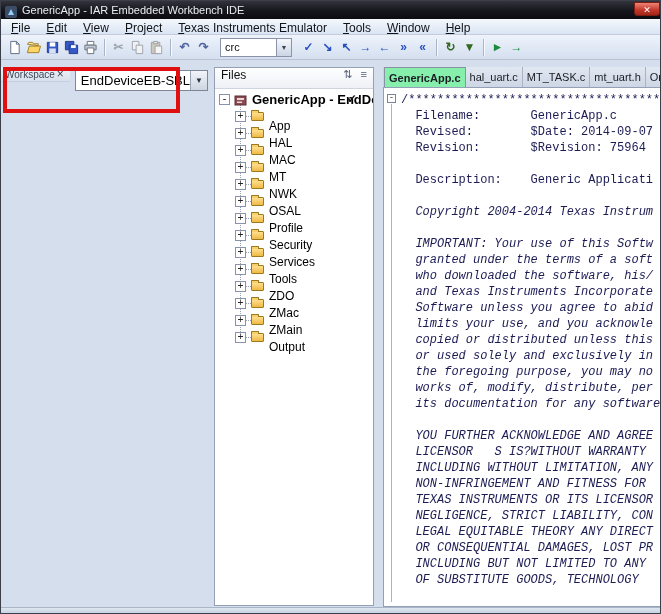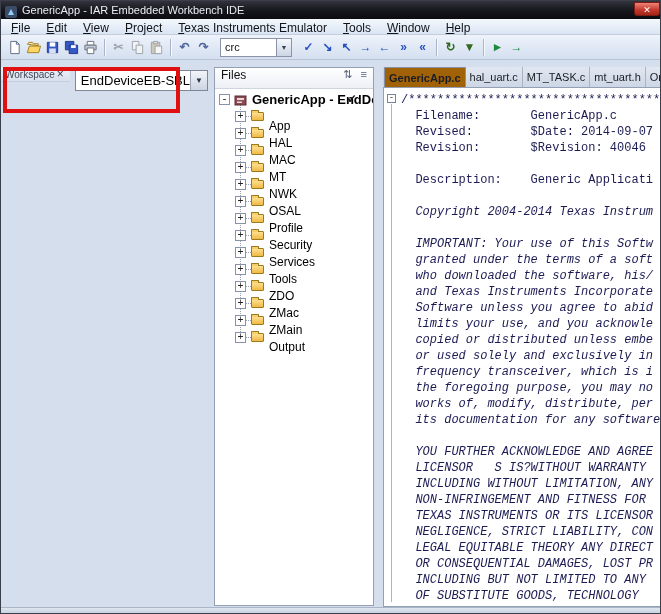--- a/index.html
+++ b/index.html
@@ -57,21 +57,21 @@
   .project-icon { position:absolute; left:19px; top:2px; width:13px; height:13px; }
   .project-label { position:absolute; left:37px; top:1px; font-size:13px; font-weight:bold; color:#000; white-space:nowrap; }
   .proj-check { position:absolute; right:16px; top:1px; font-size:12px; font-weight:bold; color:#111; }
   .folder-icon { position:absolute; left:36px; top:4px; width:13px; height:9px; background:linear-gradient(#ffdf8e,#efb945); border:1px solid #9c7b20; border-radius:0 1px 1px 1px; }
   .folder-icon::before { content:""; position:absolute; top:-3px; left:-1px; width:6px; height:2px; background:#f7cf6a; border:1px solid #9c7b20; border-bottom:none; border-radius:1px 1px 0 0; }
   .folder-label { position:absolute; left:54px; top:11px; font-size:12px; color:#000; white-space:nowrap; }
 
   
   .tabs-bar { height:20px; background:#c9d3e4; display:flex; overflow:hidden; padding-left:1px; }
   .tab { font-size:11px; line-height:20px; padding:0 4px; color:#1a1d24; border-right:1px solid #a9b3c4; background:linear-gradient(#e2e8f1,#cdd6e5); white-space:nowrap; }
-  .tab.active { background:#a16207; font-weight:bold; border:1px solid #8a93a5; border-bottom:none; }
+  .tab.active { background:#86efac; font-weight:bold; border:1px solid #8a93a5; border-bottom:none; }
   .code-wrap { flex:1; background:#fff; border:1px solid #93a0b5; border-right:none; position:relative; overflow:hidden; }
   .fold-box { position:absolute; left:3px; top:6px; width:9px; height:9px; background:#fff; border:1px solid #7a8496; font-family:"Liberation Mono",monospace; font-size:9px; line-height:7px; text-align:center; color:#333; z-index:2; }
   .fold-line { position:absolute; left:7px; top:16px; bottom:4px; border-left:1px solid #aab4c4; }
   .code-lines { position:absolute; left:17px; top:4px; right:0; bottom:0; overflow:hidden; }
   .code-line { height:16px; line-height:16px; font-family:"Liberation Mono",monospace; font-size:12px; color:#1c1c55; white-space:pre; }
   .code-line.it { font-style:italic; }
 
   
   .statusbar { position:absolute; left:0; right:0; bottom:0; height:6px; background:linear-gradient(#e0e7f1,#c7d3e4); border-top:1px solid #aab6c8; }
 
@@ -301,35 +301,34 @@
           <span class="tab">mt_uart.h</span>
           <span class="tab">On</span>
         </div>
       <div class="code-wrap">
         <span class="fold-box">-</span>
         <span class="fold-line"></span>
         <div class="code-lines">
             <div class="code-line">/************************************</div>
             <div class="code-line">  Filename:       GenericApp.c</div>
             <div class="code-line">  Revised:        $Date: 2014-09-07</div>
-            <div class="code-line">  Revision:       $Revision: 40046</div>
+            <div class="code-line">  Revision:       $Revision: 75964</div>
             <div class="code-line"> </div>
             <div class="code-line">  Description:    Generic Applicati</div>
             <div class="code-line"> </div>
             <div class="code-line it">  Copyright 2004-2014 Texas Instrum</div>
             <div class="code-line it"> </div>
             <div class="code-line it">  IMPORTANT: Your use of this Softw</div>
             <div class="code-line it">  granted under the terms of a soft</div>
             <div class="code-line it">  who downloaded the software, his/</div>
             <div class="code-line it">  and Texas Instruments Incorporate</div>
             <div class="code-line it">  Software unless you agree to abid</div>
             <div class="code-line it">  limits your use, and you acknowle</div>
-            <div class="code-line it">  copied or distributed unless embe</div>
+            <div class="code-line it">  copied or distributed unless this</div>
             <div class="code-line it">  or used solely and exclusively in</div>
-            <div class="code-line it">  frequency transceiver, which is i</div>
             <div class="code-line it">  the foregoing purpose, you may no</div>
             <div class="code-line it">  works of, modify, distribute, per</div>
             <div class="code-line it">  its documentation for any software</div>
             <div class="code-line it"> </div>
             <div class="code-line it">  YOU FURTHER ACKNOWLEDGE AND AGREE</div>
             <div class="code-line it">  LICENSOR   S IS?WITHOUT WARRANTY </div>
             <div class="code-line it">  INCLUDING WITHOUT LIMITATION, ANY</div>
             <div class="code-line it">  NON-INFRINGEMENT AND FITNESS FOR </div>
             <div class="code-line it">  TEXAS INSTRUMENTS OR ITS LICENSOR</div>
             <div class="code-line it">  NEGLIGENCE, STRICT LIABILITY, CON</div>

